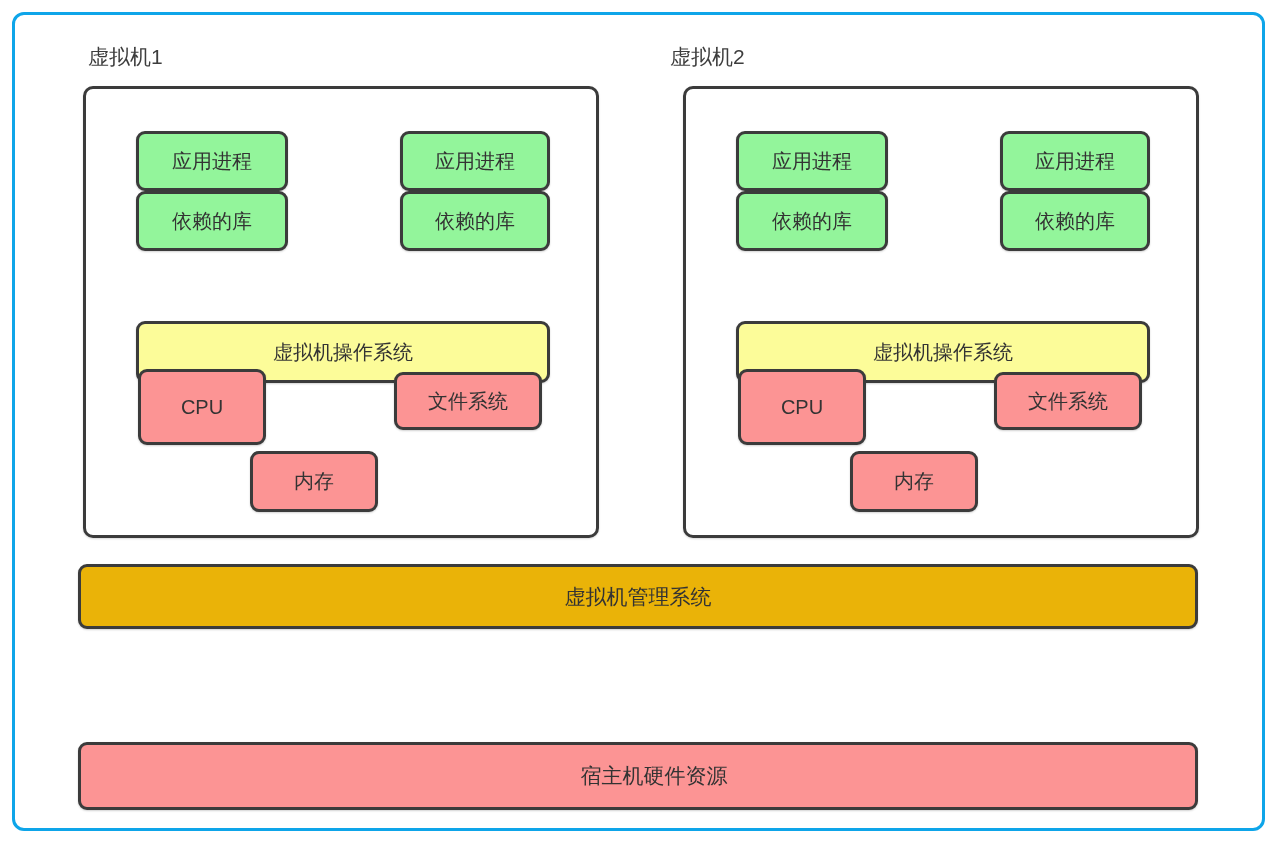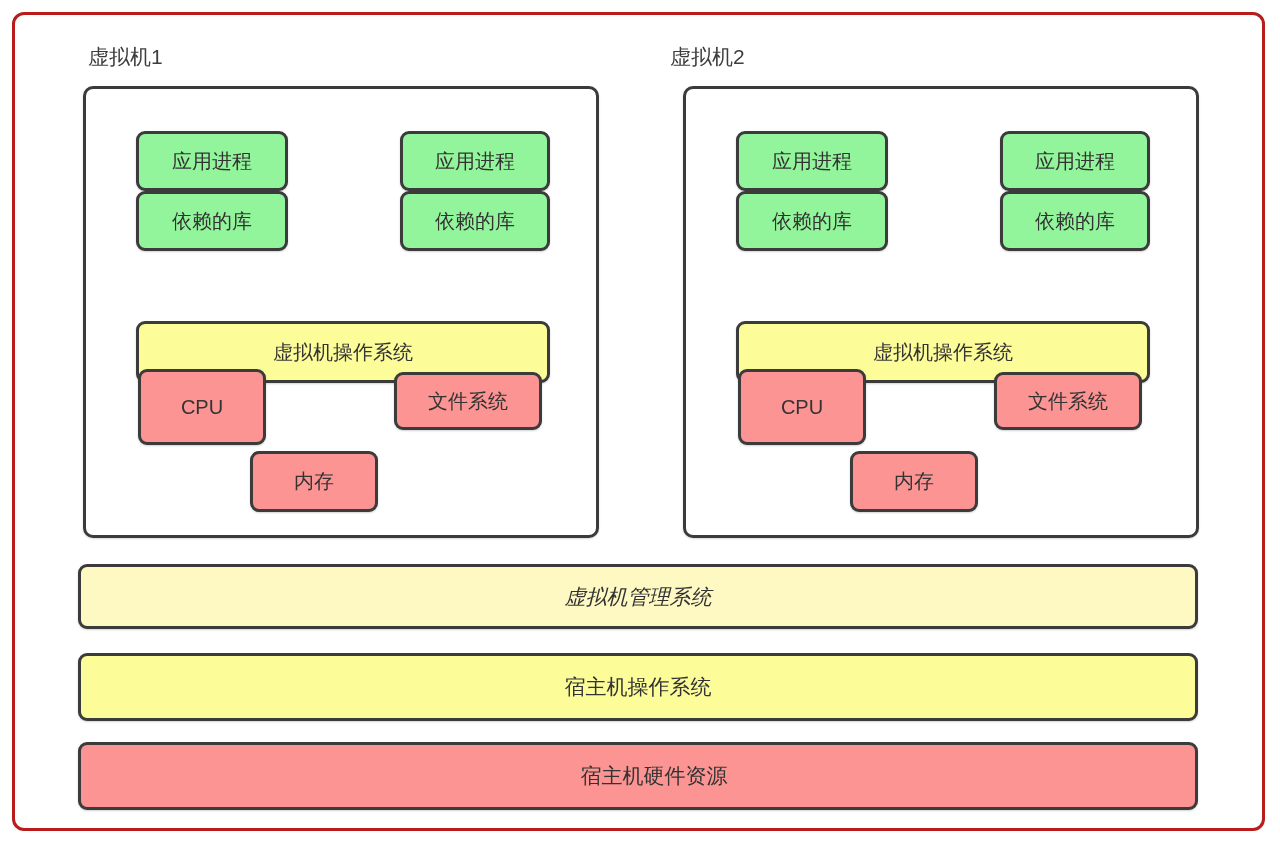--- a/index.html
+++ b/index.html
@@ -15,21 +15,21 @@
     background: #ffffff;
     overflow: hidden;
   }
   .outer-box {
     position: absolute;
     left: 12px;
     top: 12px;
     width: 1253px;
     height: 819px;
     box-sizing: border-box;
-    border: 3px solid #b91c1c;
+    border: 3px solid #0ea5e9;
     border-radius: 12px;
     background: #ffffff;
   }
   .vm-title {
     position: absolute;
     top: 28px;
     font-size: 21px;
     color: #3d3d3d;
     white-space: nowrap;
   }
@@ -128,17 +128,16 @@
       <div class="pair pair-b">
         <div class="node" style="background: rgb(147, 245, 155);">应用进程</div>
         <div class="node" style="background: rgb(147, 245, 155);">依赖的库</div>
       </div>
       <div class="node node-os" style="background: rgb(252, 252, 153);">虚拟机操作系统</div>
       <div class="node node-cpu" style="background: rgb(252, 148, 148);">CPU</div>
       <div class="node node-fs" style="background: rgb(252, 148, 148);">文件系统</div>
       <div class="node node-mem" style="background: rgb(252, 148, 148);">内存</div>
     </div>
 
-    <div class="layer layer-hypervisor" style="background: #fef9c3; font-style: italic;">虚拟机管理系统</div>
-    <div class="layer layer-host-os" style="background: rgb(252, 252, 153);">宿主机操作系统</div>
+    <div class="layer layer-hypervisor" style="background: #eab308;">虚拟机管理系统</div>
     <div class="layer layer-hardware" style="background: rgb(252, 148, 148);">宿主机硬件资源</div>
   </div>
 </div>
 
 </body></html>

